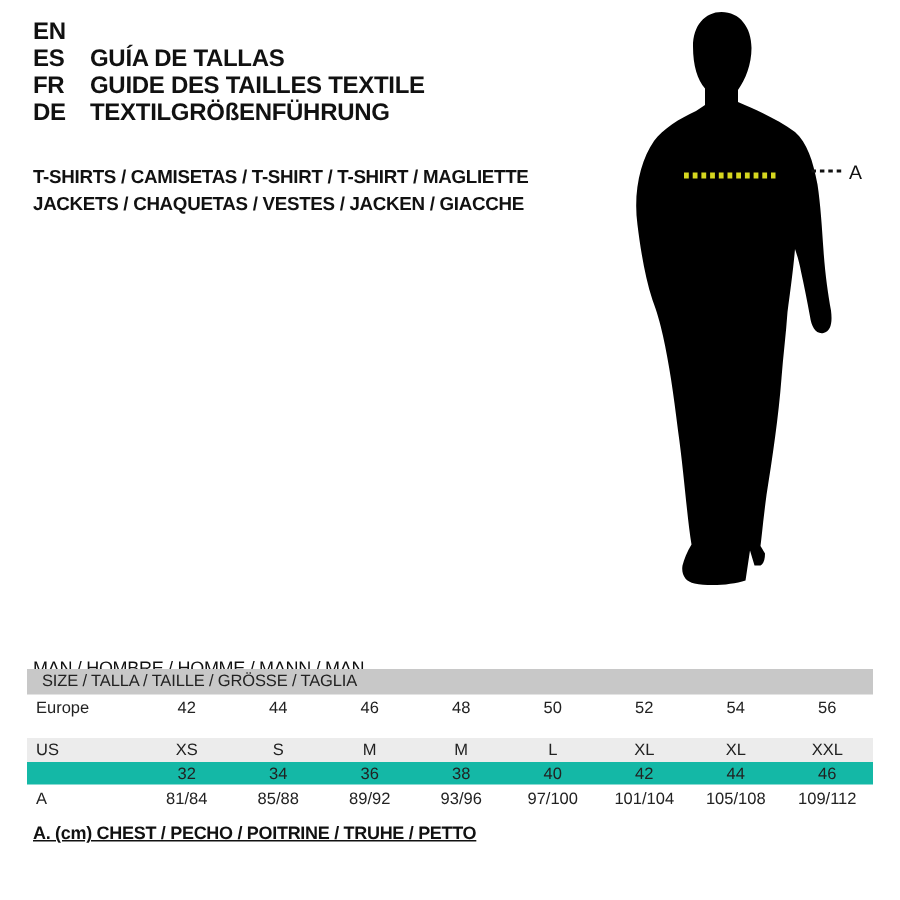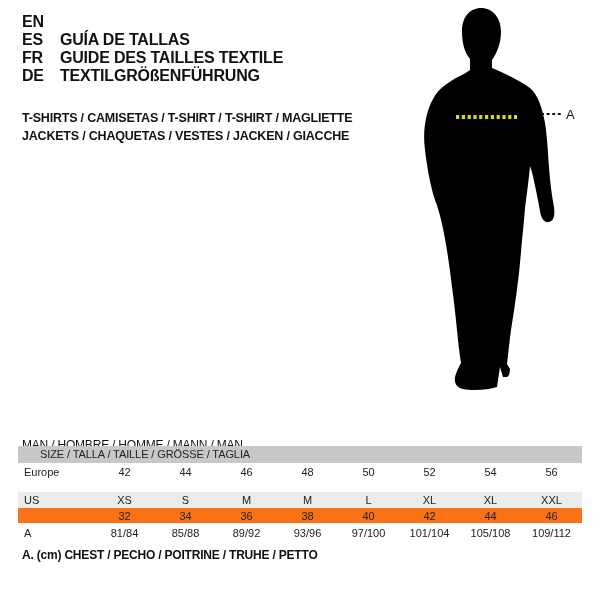--- a/index.html
+++ b/index.html
@@ -13,30 +13,30 @@
   .lang-row{display:flex;line-height:18px;font-size:16px;font-weight:bold;letter-spacing:-0.2px;}
   .lang-code{width:38px;}
   
   .categories{position:absolute;top:109px;left:22px;font-size:12.5px;font-weight:bold;line-height:18px;letter-spacing:-0.2px;white-space:nowrap;}
   
   .figure-wrap{position:absolute;left:400px;top:0;width:200px;height:410px;}
   
   .man-label{position:absolute;top:438px;left:22px;font-size:12px;font-weight:normal;letter-spacing:-0.2px;}
   
   .size-table{position:absolute;left:18px;top:446px;width:564px;font-size:11px;color:#222;}
-  .t-header{background:#c8c8c8;height:17px;line-height:17px;padding-left:22px;letter-spacing:-0.1px;}
+  .t-header{background:#c8c8c8;height:17px;line-height:17px;padding-left:10px;letter-spacing:-0.1px;}
   .t-row{display:flex;align-items:center;}
   .t-row:nth-of-type(2){height:17px;}
   .t-row:nth-of-type(3){height:16px;background:#ececec;margin-top:12px;}
-  .t-row:nth-of-type(4){height:15px;background:#f97316;}
+  .t-row:nth-of-type(4){height:15px;background:#14b8a6;}
   .t-row:nth-of-type(5){height:19px;}
   .t-label{width:70px;padding-left:6px;}
   .t-cell{flex:1;text-align:center;}
   
-  .footnote{position:absolute;top:548px;left:22px;font-size:12px;font-weight:bold;letter-spacing:-0.2px;}
+  .footnote{position:absolute;top:548px;left:22px;font-size:12px;font-weight:bold;letter-spacing:-0.2px;text-decoration:underline;}
 </style>
 </head>
 <body>
 
 <div class="lang-list">
   <div class="lang-row">
     <span class="lang-code">EN</span>
   </div>
   <div class="lang-row">
     <span class="lang-code">ES</span>

